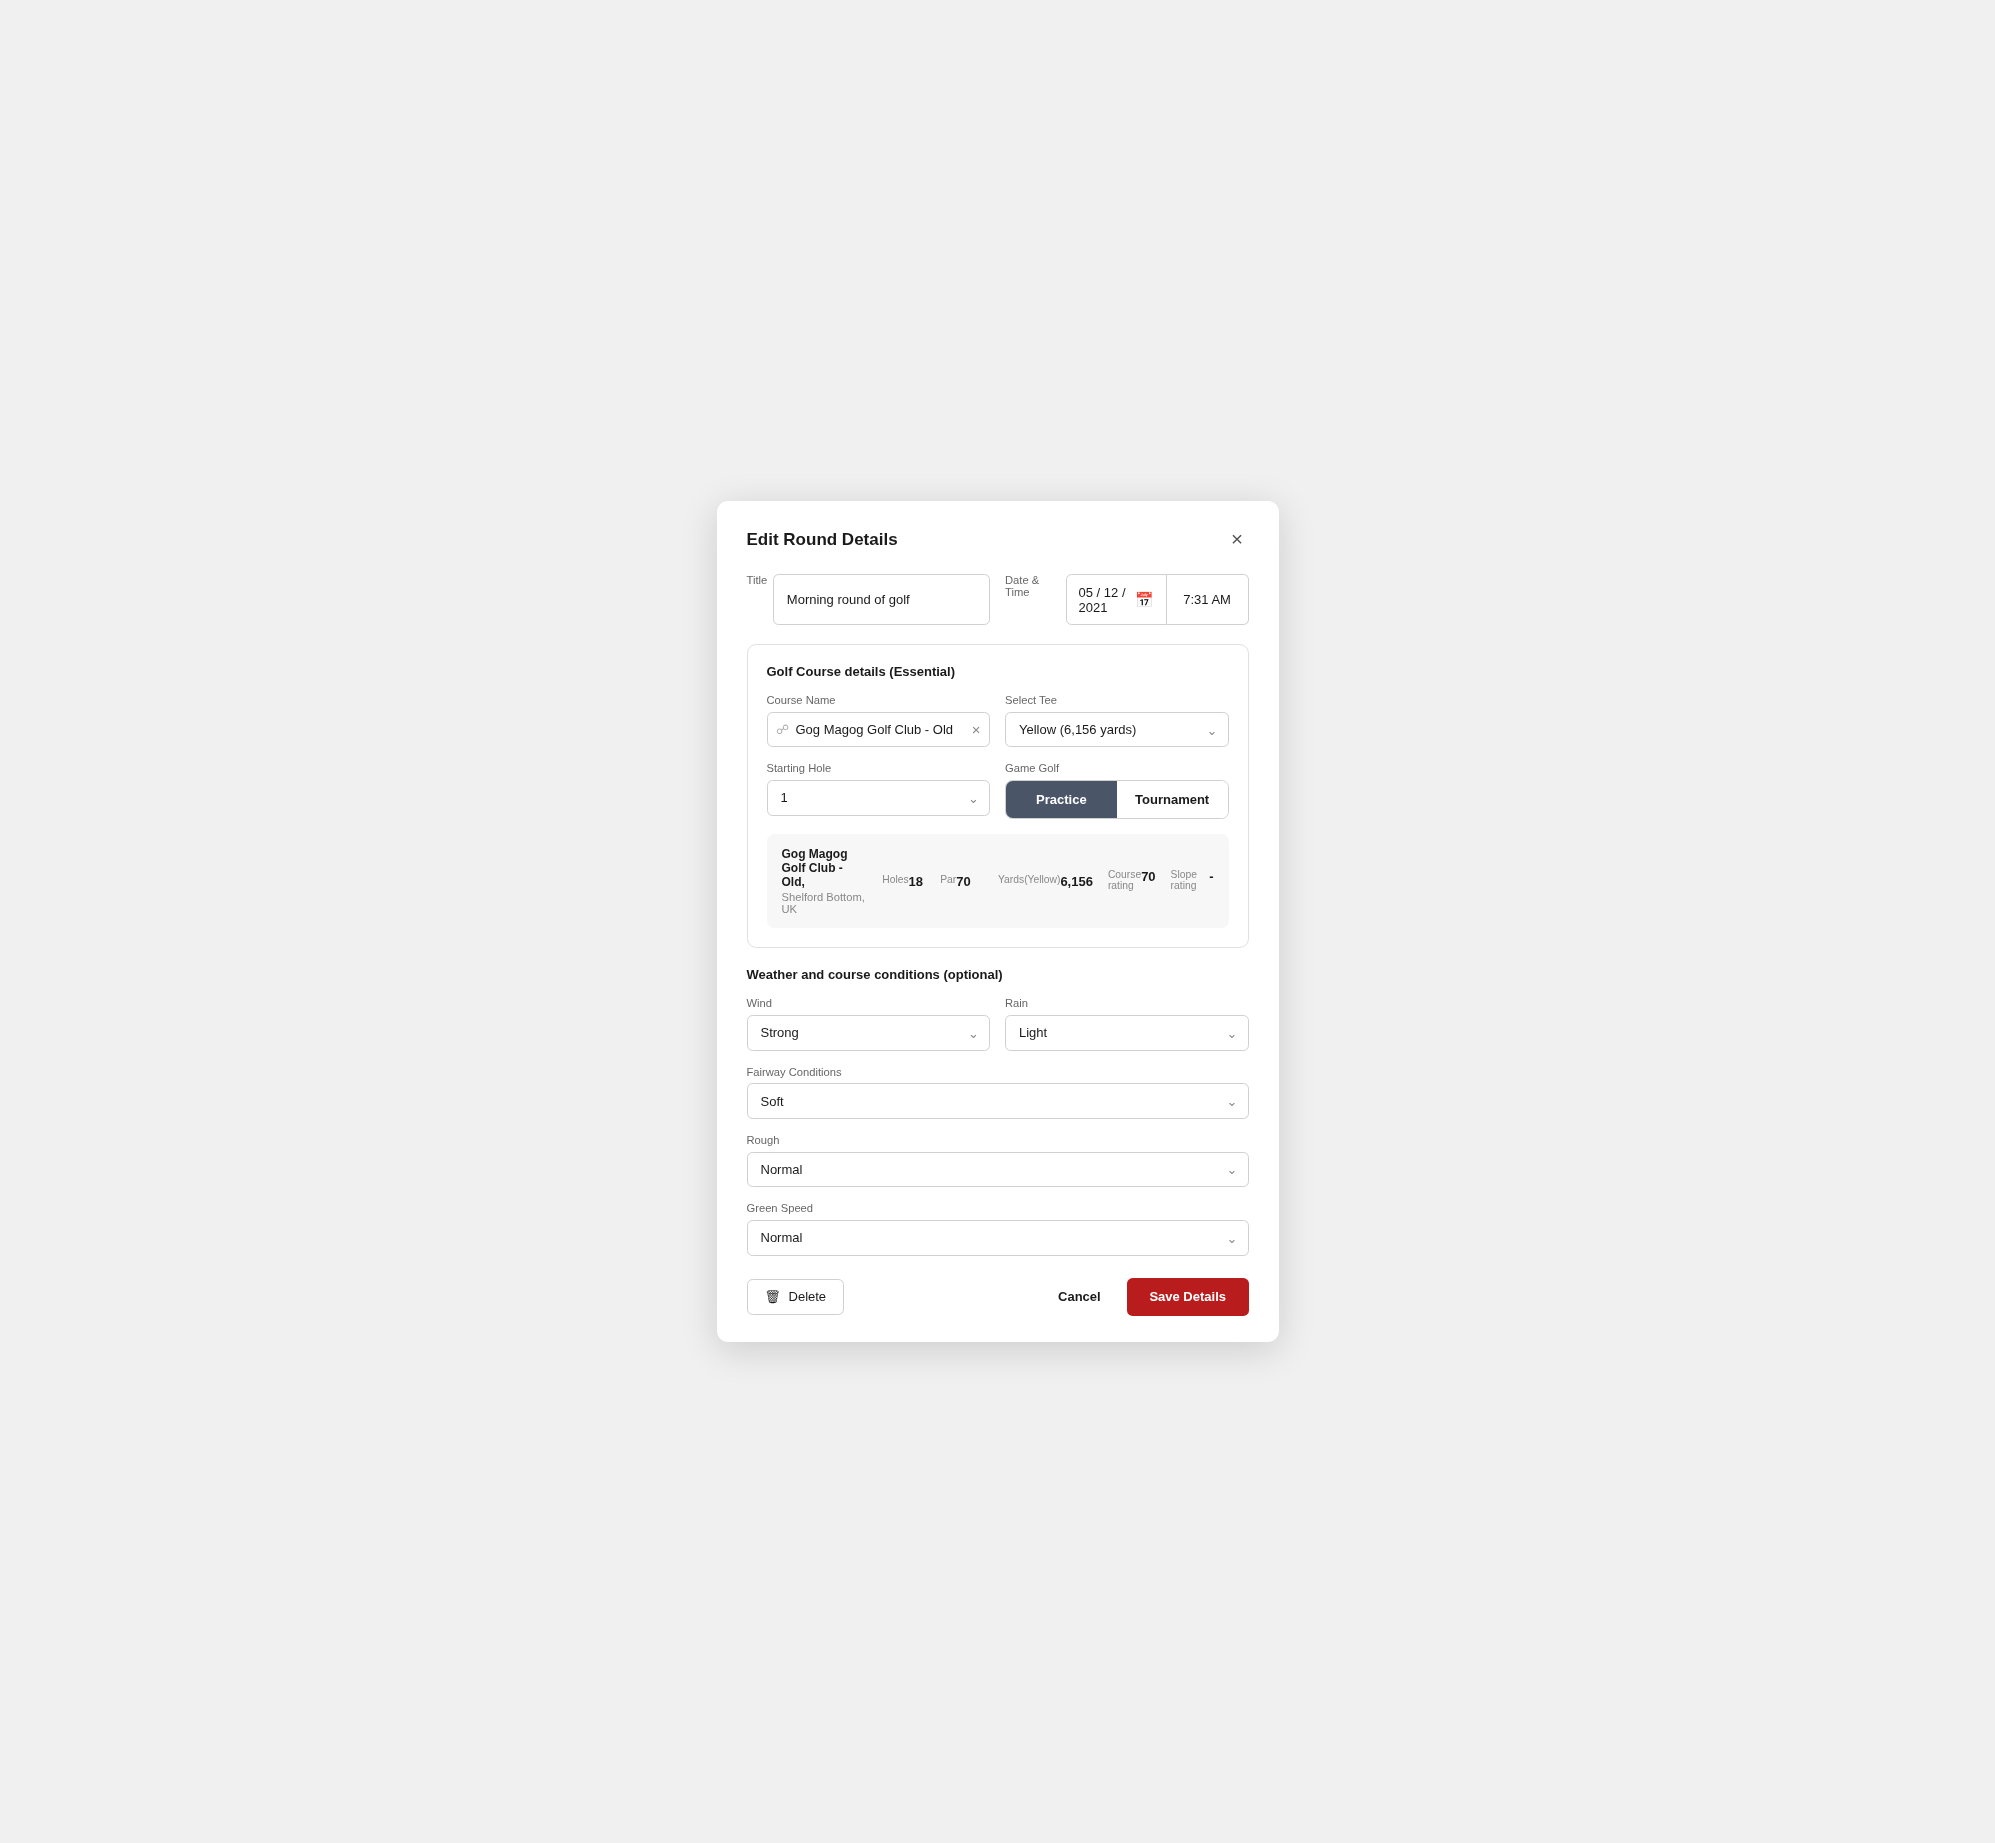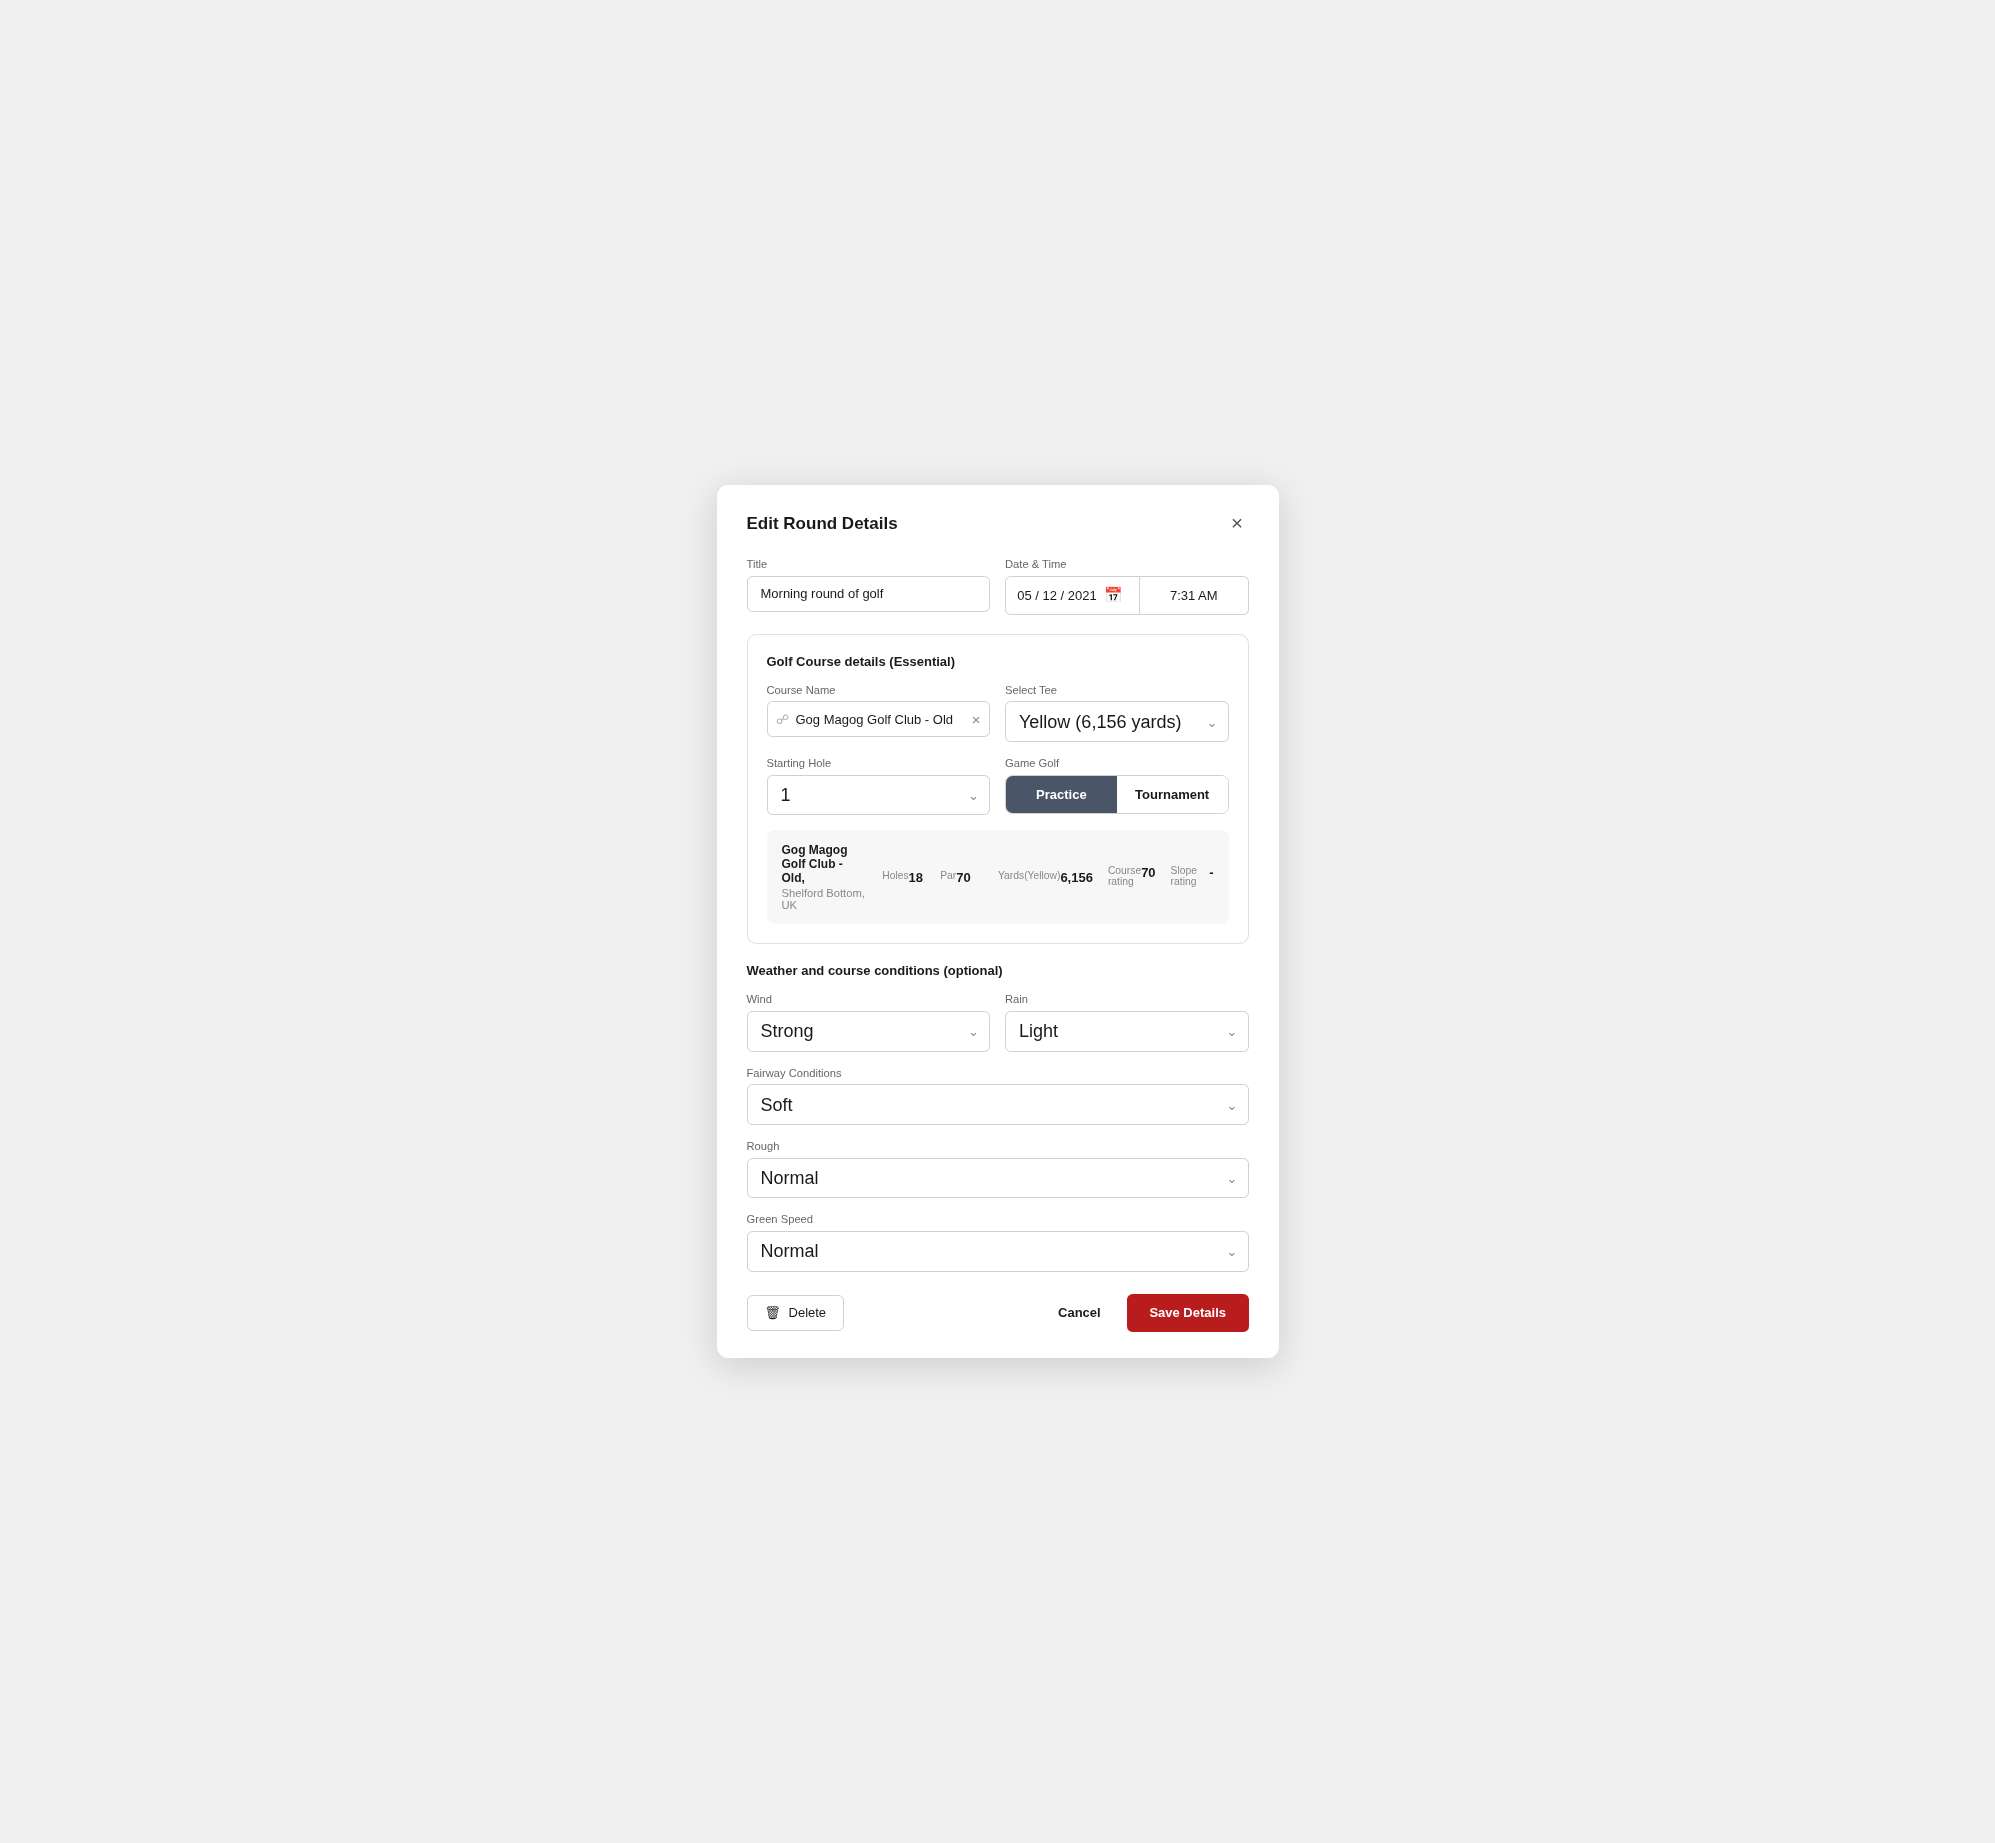--- a/index.html
+++ b/index.html
@@ -42,21 +42,21 @@
       padding: 1.9px 5.6px;
     }
     
     .top-row {
       display: flex;
       gap: 15px;
       margin-bottom: 19px;
     }
     .field-group {
       display: flex;
-      flex-direction: column;
+      flex-direction: row;
       gap: 5.6px;
     }
     .field-label {
       font-size: 11.2px;
       color: #666;
     }
     .title-field {
       flex: 1;
     }
     .datetime-field {
@@ -150,21 +150,21 @@
       position: absolute;
       right: 9.4px;
       color: #888;
       font-size: 15px;
       cursor: pointer;
     }
     .select-input {
       border: 1.4px solid #d0d0d0;
       border-radius: 5.6px;
       padding: 9.4px 13px;
-      font-size: 18px;
+      font-size: 13px;
       color: #1a1a1a;
       width: 100%;
       appearance: none;
       background: #fff;
       outline: none;
       cursor: pointer;
     }
     .select-wrapper {
       position: relative;
     }

